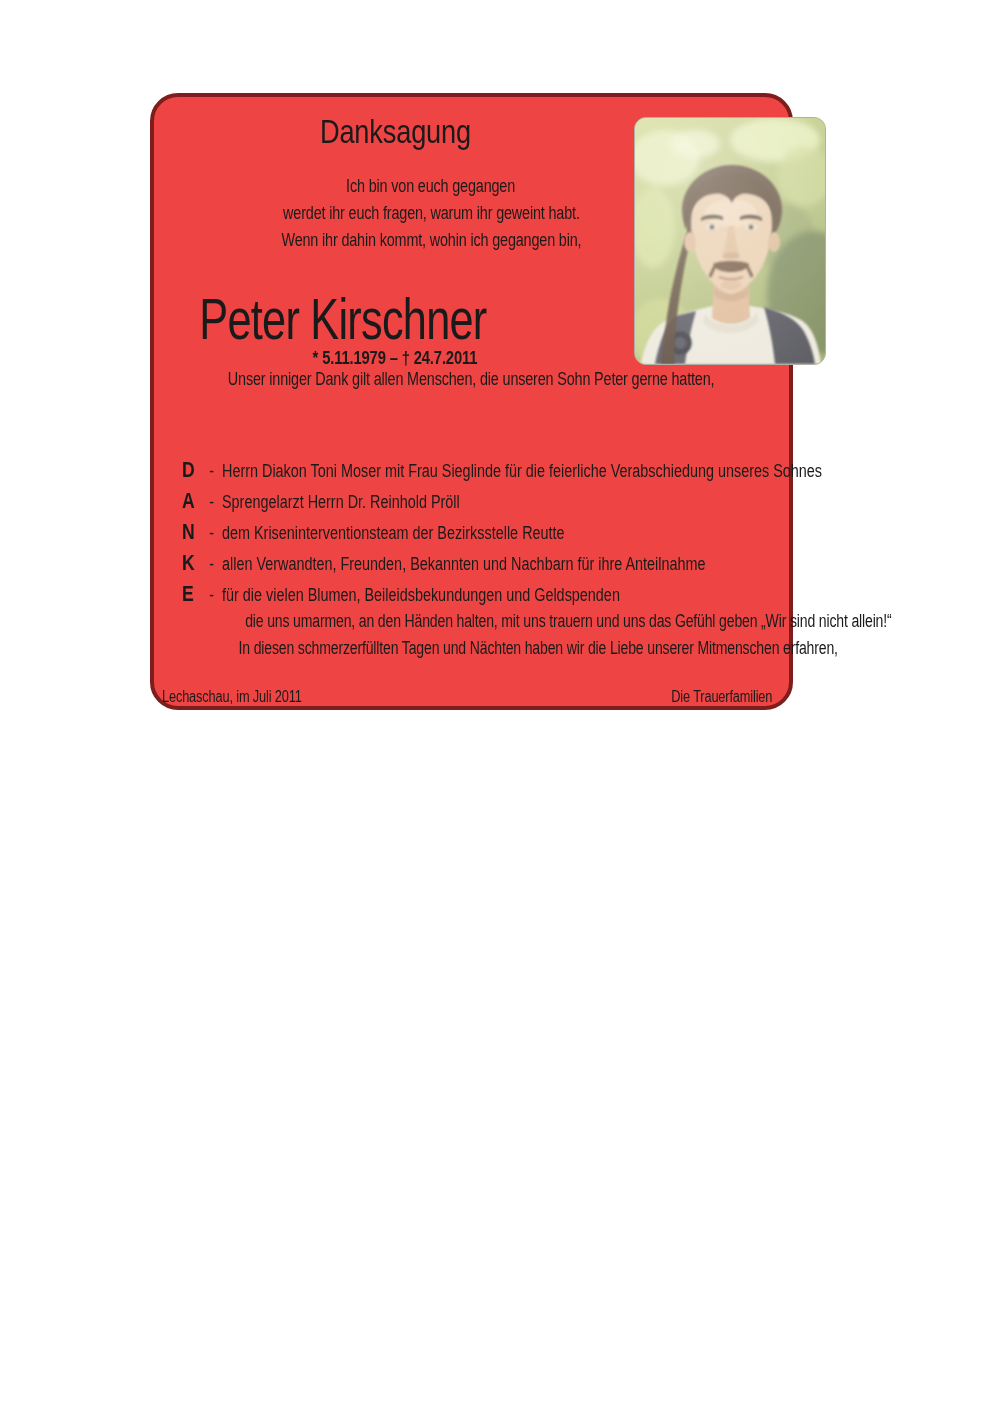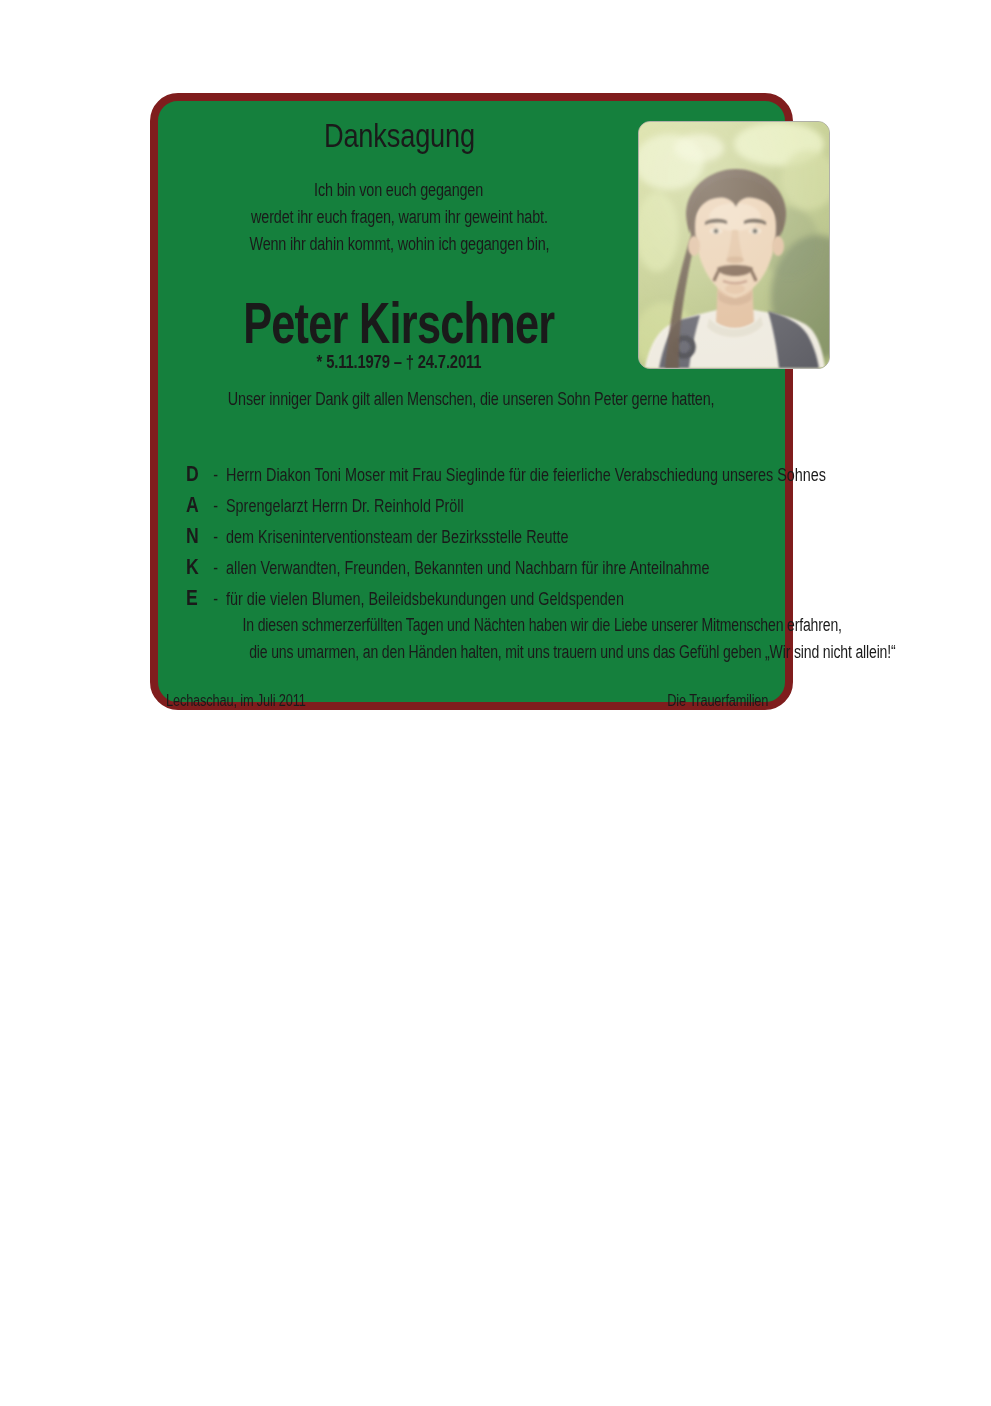--- a/index.html
+++ b/index.html
@@ -2,33 +2,33 @@
 <html><head>
 <meta charset="utf-8">
 <style>
   html,body{margin:0;padding:0;}
   body{
     width:991px;height:1406px;background:#ffffff;position:relative;
     font-family:"Liberation Sans", sans-serif;color:#1a1a1a;overflow:hidden;
   }
   .card{
     position:absolute;left:150px;top:93px;width:643px;height:617px;
-    border:8px solid #7f1d1d;border-radius:28px;box-sizing:border-box;background:#15803d;
+    border:4px solid #7f1d1d;border-radius:28px;box-sizing:border-box;background:#ef4444;
   }
   
   .c{display:inline-block;white-space:nowrap;transform:scaleX(0.80);transform-origin:50% 50%;letter-spacing:-0.2px;}
   .cl{transform-origin:0 50%;}
   .cr{transform-origin:100% 50%;}
 
   .title{position:absolute;top:15px;left:0;width:482px;text-align:center;font-size:34px;font-weight:400;}
-  .poem{position:absolute;top:76px;left:0;width:482px;text-align:center;font-size:18px;line-height:27px;}
-  .name{position:absolute;top:194px;left:0;width:482px;text-align:center;font-size:57px;font-weight:700;line-height:1;}
+  .poem{position:absolute;top:76px;left:0;width:482px;text-align:center;font-size:18px;line-height:27px;padding-left:36px;}
+  .name{position:absolute;top:194px;left:0;width:482px;font-size:57px;font-weight:400;line-height:1;}
   .name .c{transform:scaleX(0.76);letter-spacing:-1px;}
   .dates{position:absolute;top:250px;left:0;width:482px;text-align:center;font-size:18.5px;font-weight:700;}
-  .thanks{position:absolute;top:285px;left:0;width:100%;text-align:center;font-size:18px;line-height:27px;}
+  .thanks{position:absolute;top:269px;left:0;width:100%;text-align:center;font-size:18px;line-height:27px;}
   .danke{position:absolute;top:358px;left:28px;right:10px;}
   .danke .row{line-height:29px;white-space:nowrap;transform:scaleX(0.80);transform-origin:0 50%;}
   .danke .letter{display:inline-block;width:34px;font-size:22px;font-weight:700;}
   .danke .dashsp{display:inline-block;width:16px;font-size:18px;}
   .danke .txt{font-size:18px;}
   .closing{position:absolute;top:511px;left:0;width:100%;text-align:center;font-size:18px;line-height:27px;}
   .closing .c{transform:scaleX(0.78);}
   .footer{position:absolute;top:591px;left:8px;right:17px;display:flex;justify-content:space-between;font-size:16px;}
   .photo{
     position:absolute;left:480px;top:20px;width:190px;height:246px;
@@ -75,22 +75,22 @@
     </div>
     <div class="row">
       <span class="letter">K</span><span class="dashsp">-</span><span class="txt">allen Verwandten, Freunden, Bekannten und Nachbarn für ihre Anteilnahme</span>
     </div>
     <div class="row">
       <span class="letter">E</span><span class="dashsp">-</span><span class="txt">für die vielen Blumen, Beileidsbekundungen und Geldspenden</span>
     </div>
   </div>
 
   <div class="closing">
+    <div><span class="c">die uns umarmen, an den Händen halten, mit uns trauern und uns das Gefühl geben „Wir sind nicht allein!“</span></div>
     <div><span class="c">In diesen schmerzerfüllten Tagen und Nächten haben wir die Liebe unserer Mitmenschen erfahren,</span></div>
-    <div><span class="c">die uns umarmen, an den Händen halten, mit uns trauern und uns das Gefühl geben „Wir sind nicht allein!“</span></div>
   </div>
 
   <div class="footer">
     <span class="c cl">Lechaschau, im Juli 2011</span>
     <span class="c cr">Die Trauerfamilien</span>
   </div>
 
   <div class="photo">
     <svg width="190" height="246" viewBox="0 0 190 246" xmlns="http://www.w3.org/2000/svg">
       <defs>

